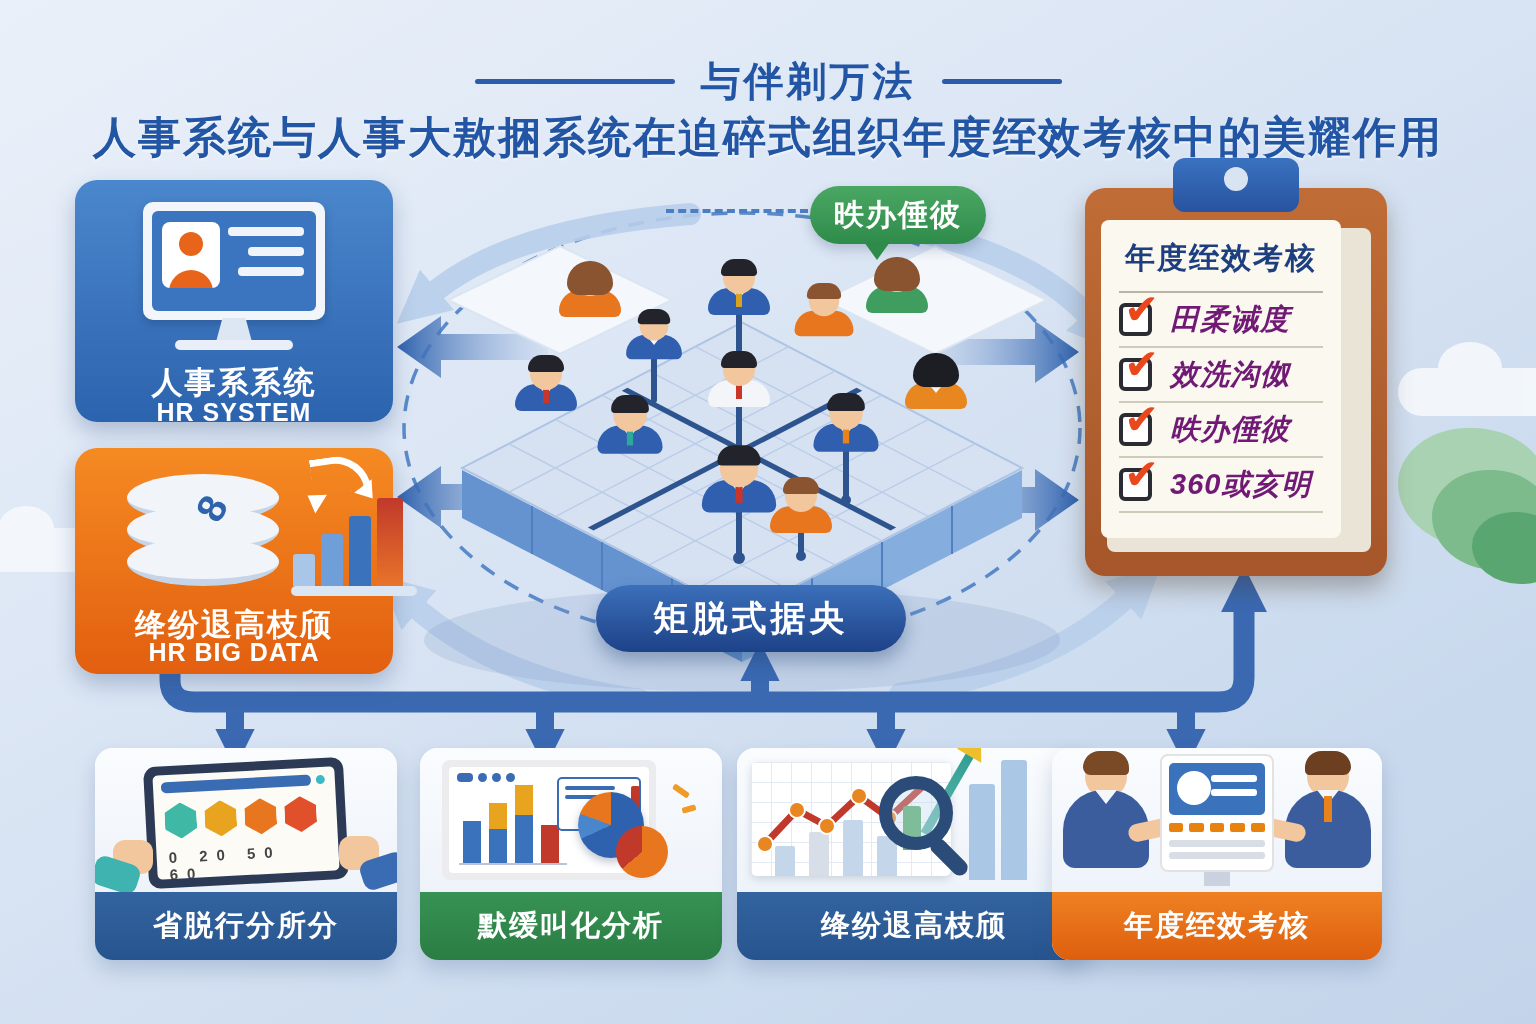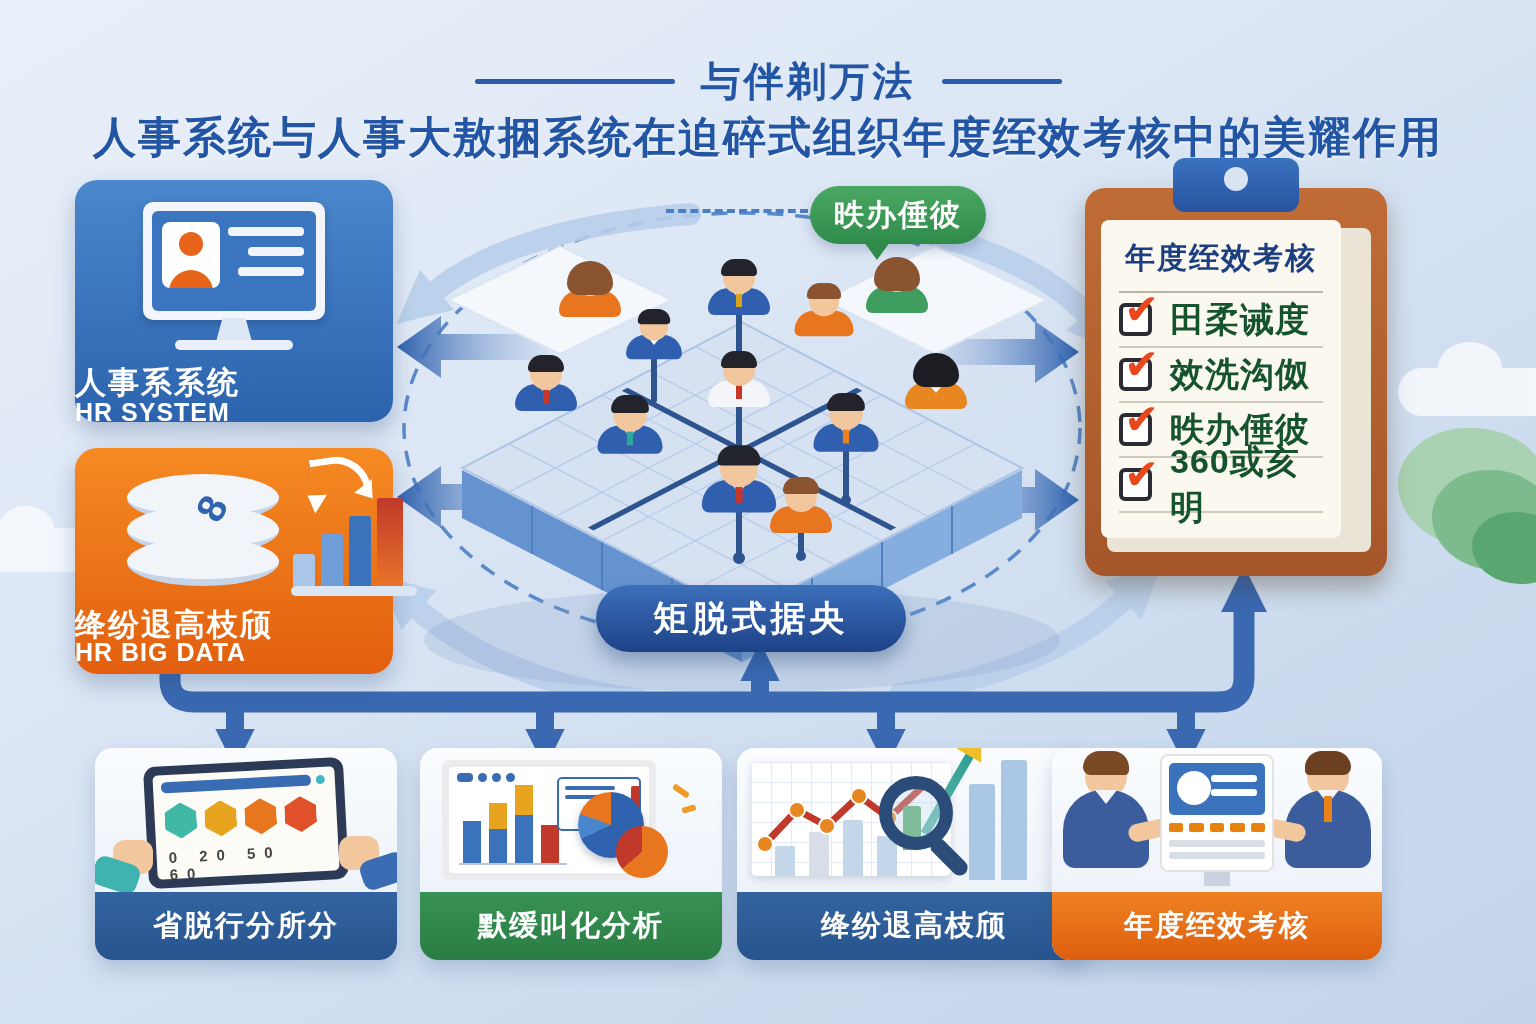--- a/index.html
+++ b/index.html
@@ -24,21 +24,21 @@
   #title { position:absolute; left:0; top:40px; width:1536px; text-align:center; color:#2255a4; }
   #title-line1 { font-size:43px; font-weight:800; letter-spacing:2px;
     text-shadow:0 2px 2px rgba(255,255,255,.6); }
   #title-line2-row { margin-top:14px; display:flex; justify-content:center; align-items:center; gap:26px; }
   .title-dash { height:5px; background:#2a5cab; border-radius:3px; }
   #dash-left { width:200px; } #dash-right { width:120px; }
   #title-line2 { font-size:40px; font-weight:800; letter-spacing:3px; color:#2255a4; }
 
   
   .src-box { position:absolute; border-radius:22px; box-shadow:0 10px 22px rgba(40,70,120,.28);
-    text-align:left; color:#fff; }
+    text-align:center; color:#fff; }
   #hr-system { left:75px; top:180px; width:318px; height:242px;
     background:linear-gradient(180deg,#4b87cd 0%,#2c63ae 100%); }
   #hr-bigdata { left:75px; top:448px; width:318px; height:226px;
     background:linear-gradient(180deg,#f58a22 0%,#e25f0f 100%); }
   .src-zh { position:absolute; left:0; width:100%; font-size:31px; font-weight:800; letter-spacing:2px; }
   .src-en { position:absolute; left:0; width:100%; font-size:25px; font-weight:700; letter-spacing:1px; }
   #hr-system .src-zh { top:182px; } #hr-system .src-en { top:50px; top:218px; }
   #hr-bigdata .src-zh { top:156px; } #hr-bigdata .src-en { top:190px; }
 
   
@@ -136,21 +136,21 @@
   #clip::before { content:""; position:absolute; left:50%; top:9px; transform:translateX(-50%);
     width:24px; height:24px; border-radius:50%; background:#d9e4f3; }
   #clip-title { text-align:center; font-size:30px; font-weight:800; letter-spacing:2px;
     color:#1d3f7f; padding:8px 0 12px; border-bottom:2px solid #b9b4a4; }
   .cl-row { position:relative; display:flex; align-items:center; gap:18px; height:55px;
     border-bottom:2px solid #cfcaba; }
   .cl-box { position:relative; width:33px; height:33px; border:4px solid #2b2b33; border-radius:6px;
     background:#fff; flex:none; }
   .cl-check { position:absolute; left:1px; top:-18px; font-size:42px; font-weight:800;
     color:#e8481c; line-height:1; }
-  .cl-label { font-size:34px; font-weight:700; color:#14532d; letter-spacing:1px; }
+  .cl-label { font-size:29px; font-weight:700; color:#701a75; letter-spacing:1px;font-style:italic; }
 
   
   .card { position:absolute; top:748px; height:212px; background:#fdfdfe; border-radius:18px;
     box-shadow:0 10px 20px rgba(50,80,130,.22); overflow:hidden; z-index:9; }
   #card-1 { left:95px;  width:302px; }
   #card-2 { left:420px; width:302px; }
   #card-3 { left:737px; width:354px; }
   #card-4 { left:1052px; width:330px; }
   .card-art { position:relative; height:144px; background:linear-gradient(180deg,#fafcfe,#eef3fa); }
   .card-banner { position:absolute; left:0; bottom:0; width:100%; height:68px;

